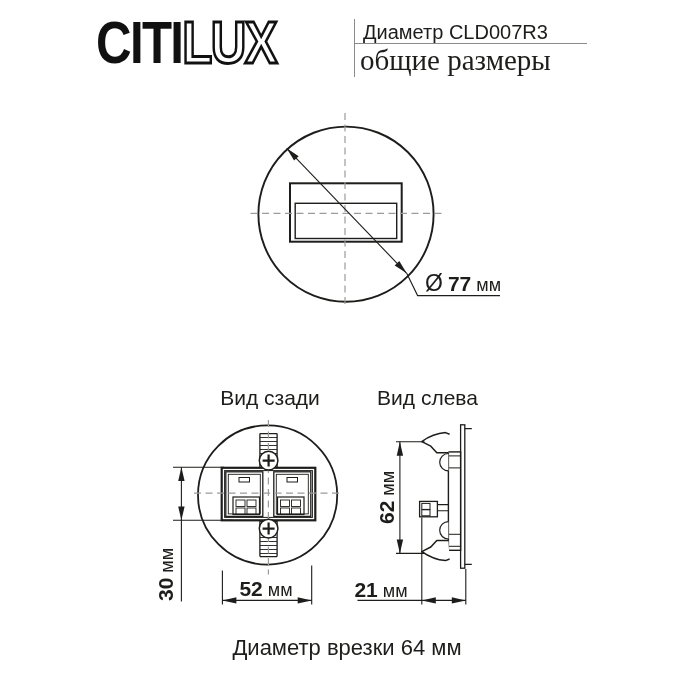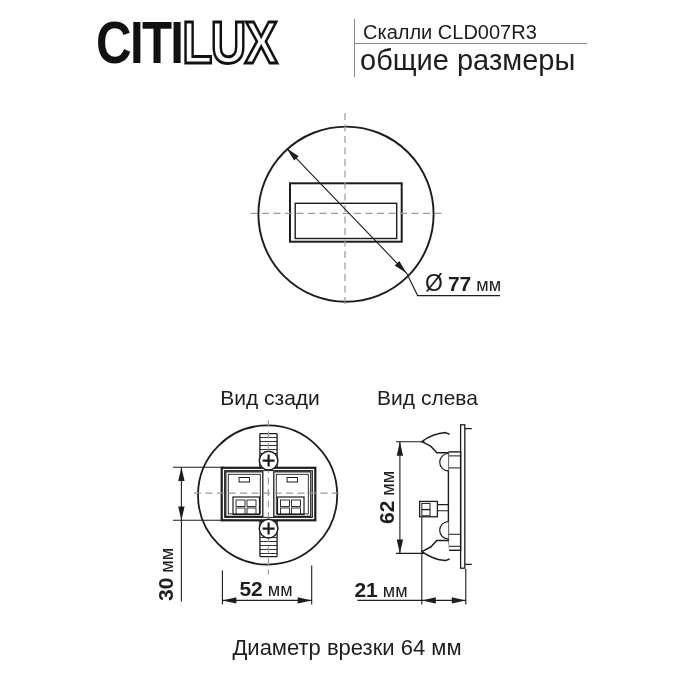--- a/index.html
+++ b/index.html
@@ -12,42 +12,42 @@
     position:absolute;left:96px;top:13px;line-height:1;white-space:nowrap;
     font-size:60px;font-weight:700;letter-spacing:-2px;color:#111;
     transform:scaleX(0.82);transform-origin:left top;
   }
   .logo .outline{
     color:#ffffff;-webkit-text-stroke:3px #111;
   }
   .hdr-sep-v{position:absolute;left:354px;top:19px;width:1px;height:58px;background:#8a8a8a;}
   .hdr-sep-h{position:absolute;left:355px;top:43px;width:232px;height:1px;background:#8a8a8a;}
   .hdr-model{position:absolute;left:363px;top:21px;font-size:20px;color:#1d1d1b;white-space:nowrap;}
-  .hdr-subtitle{position:absolute;left:360px;top:44px;font-size:29px;color:#1d1d1b;white-space:nowrap;}
+  .hdr-subtitle{position:absolute;left:360px;top:44px;font-size:29px;color:#1d1d1b;white-space:nowrap;font-family:Liberation Serif, serif;}
   
   svg{position:absolute;left:0;top:0;}
   .ln{stroke:#1d1d1b;fill:none;}
   .fillw{fill:#ffffff;}
   .dash{stroke:#9b9b9b;stroke-width:1.2;fill:none;stroke-dasharray:7 4.5;}
   .dim{stroke:#1d1d1b;stroke-width:1.1;fill:none;}
   .arr{fill:#1d1d1b;stroke:none;}
   text{fill:#1d1d1b;}
   .t-title{font-size:21px;font-weight:400;}
   .d-num{font-size:21px;font-weight:700;}
   .d-unit{font-size:18px;font-weight:400;}
   .d-sym{font-size:23px;font-weight:400;}
   .t-caption{font-size:22px;font-weight:400;}
 </style>
 </head>
 <body>
 
 <div class="logo"><span>CITI</span><span class="outline">LUX</span></div>
 <div class="hdr-sep-v"></div>
 <div class="hdr-sep-h"></div>
-<div class="hdr-model">Скалли CLD007R3</div>
+<div class="hdr-model">Диаметр CLD007R3</div>
 <div class="hdr-subtitle">общие размеры</div>
 
 <svg width="700" height="700" viewBox="0 0 700 700">
 
   <g>
     <circle class="ln" cx="346" cy="214.2" r="87.6" stroke-width="1.9"></circle>
     <rect class="ln fillw" x="290" y="183.3" width="111.7" height="58.4" stroke-width="2"></rect>
     <rect class="ln" x="295.2" y="203.3" width="101.5" height="35.2" stroke-width="1.4"></rect>
     <path class="dash" d="M345,113 V306.5"></path>
     <path class="dash" d="M250.5,213.4 H443.5"></path>

